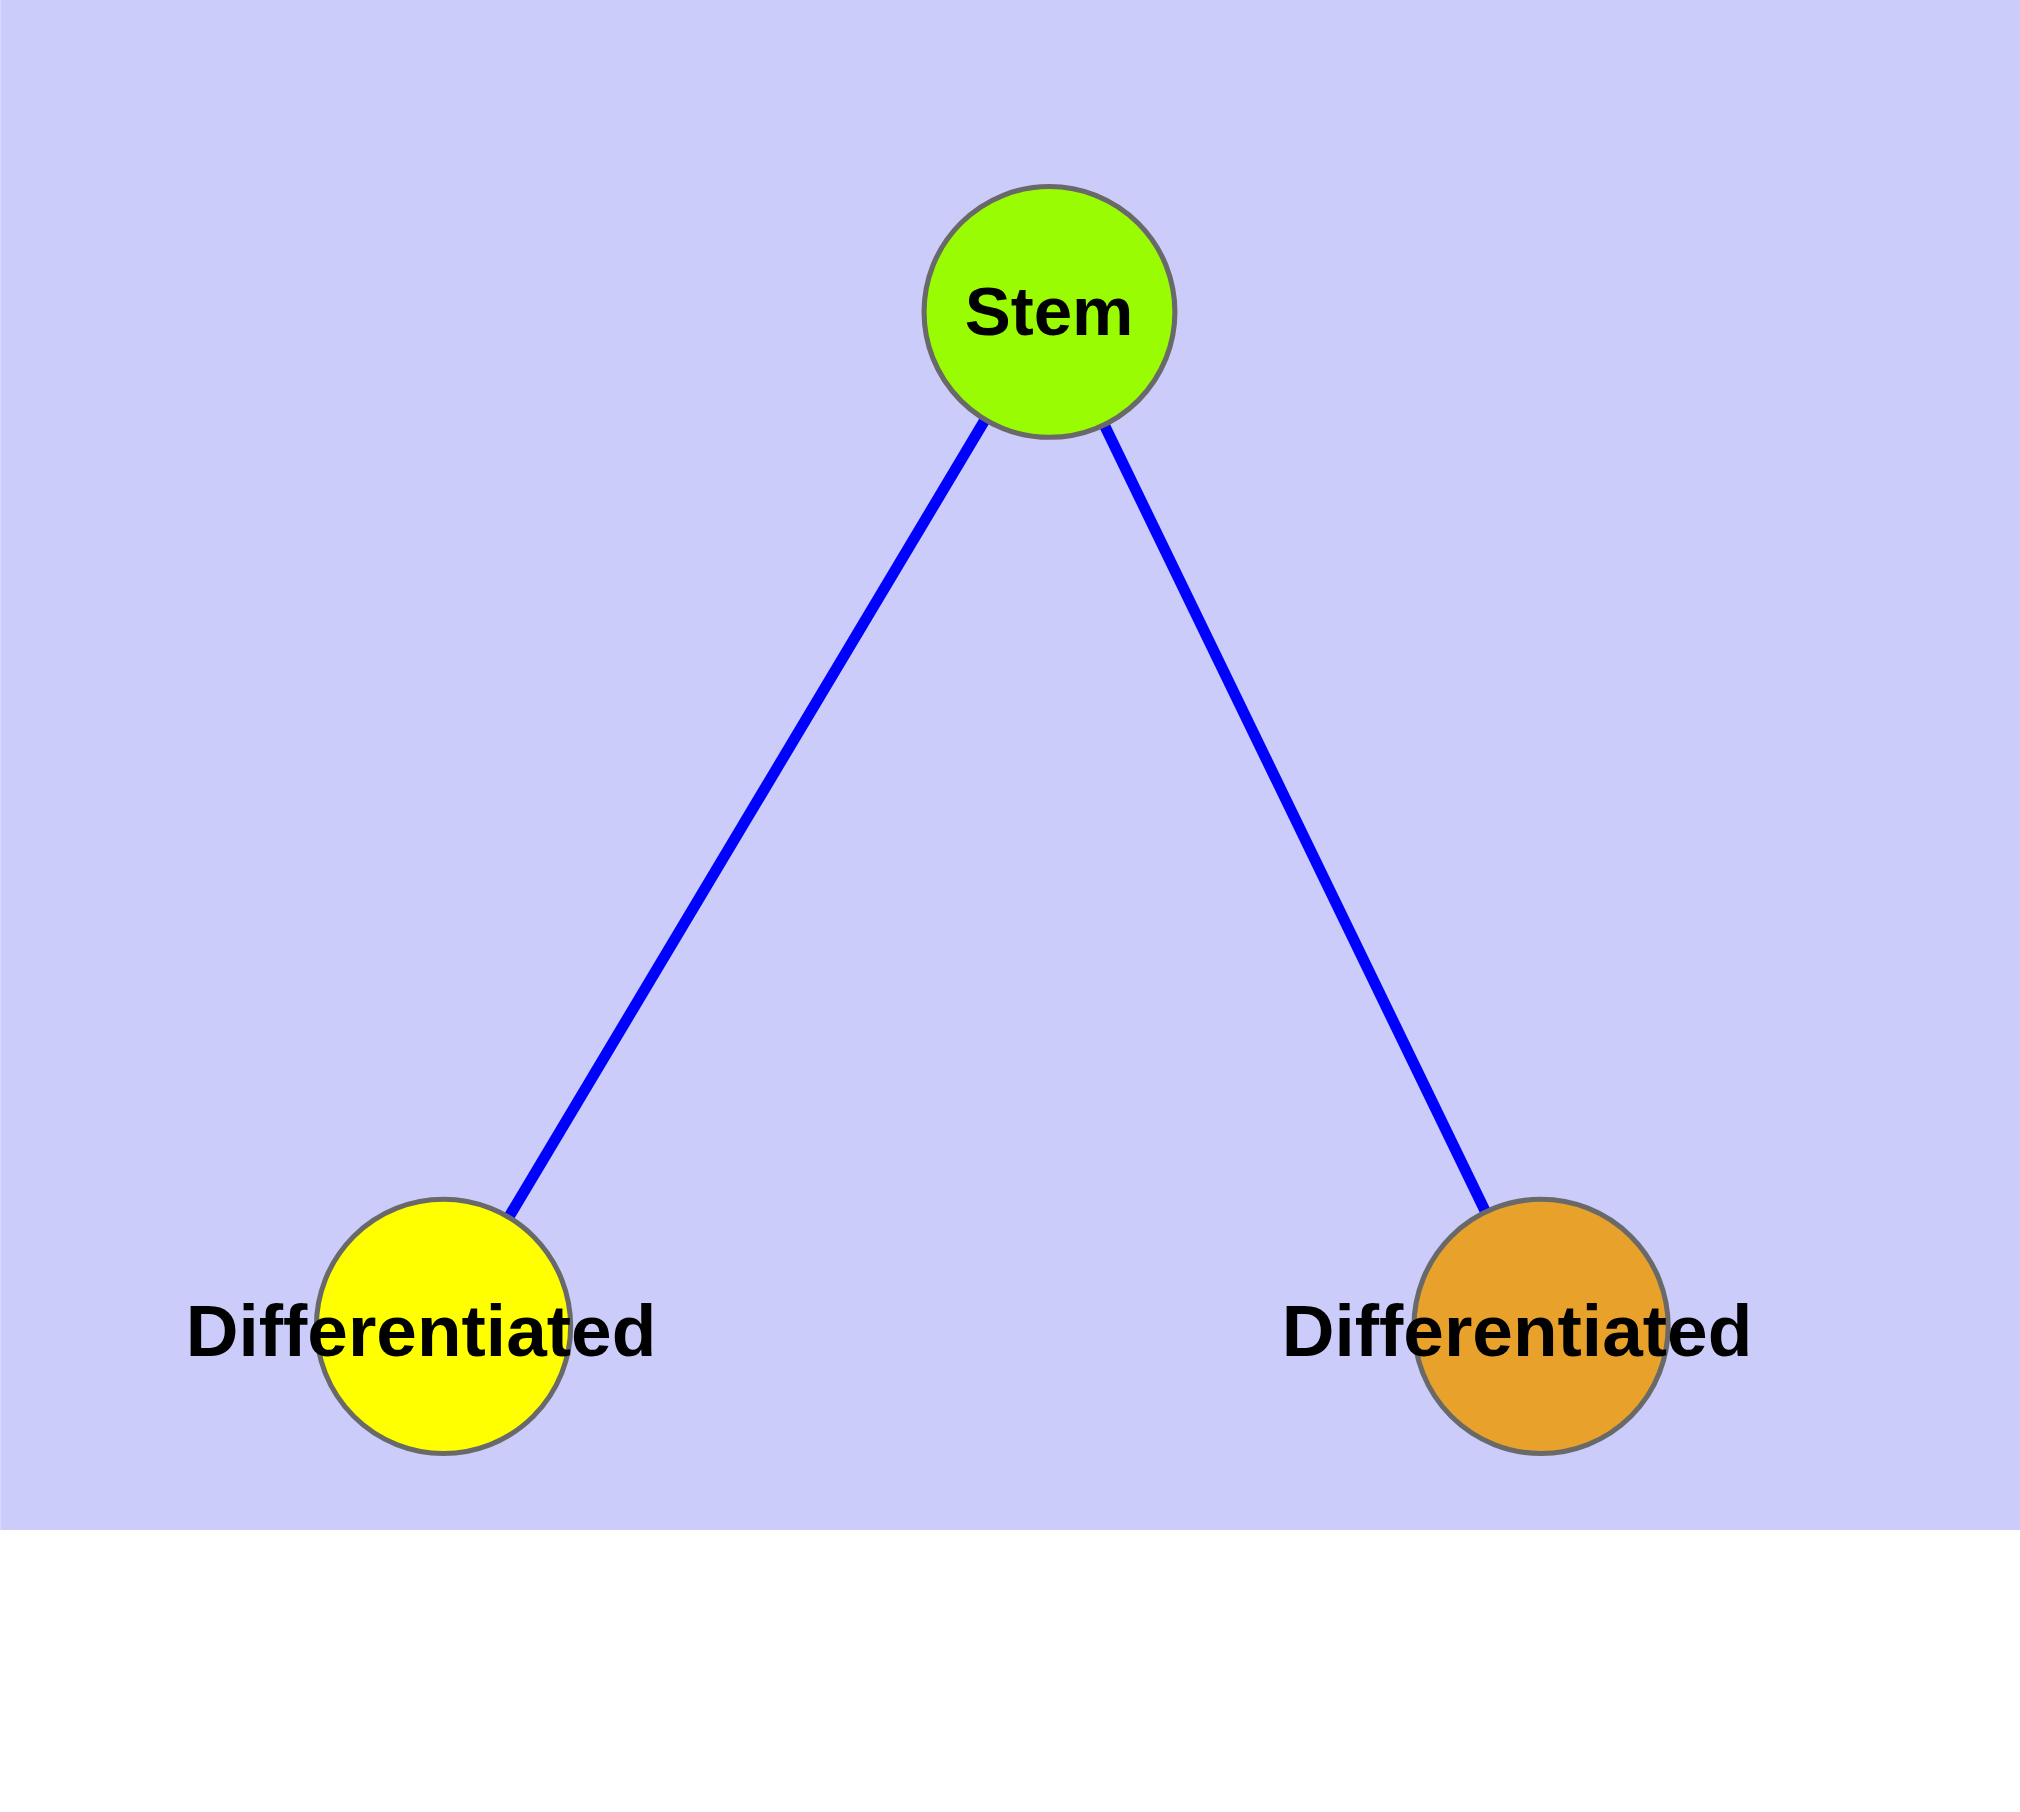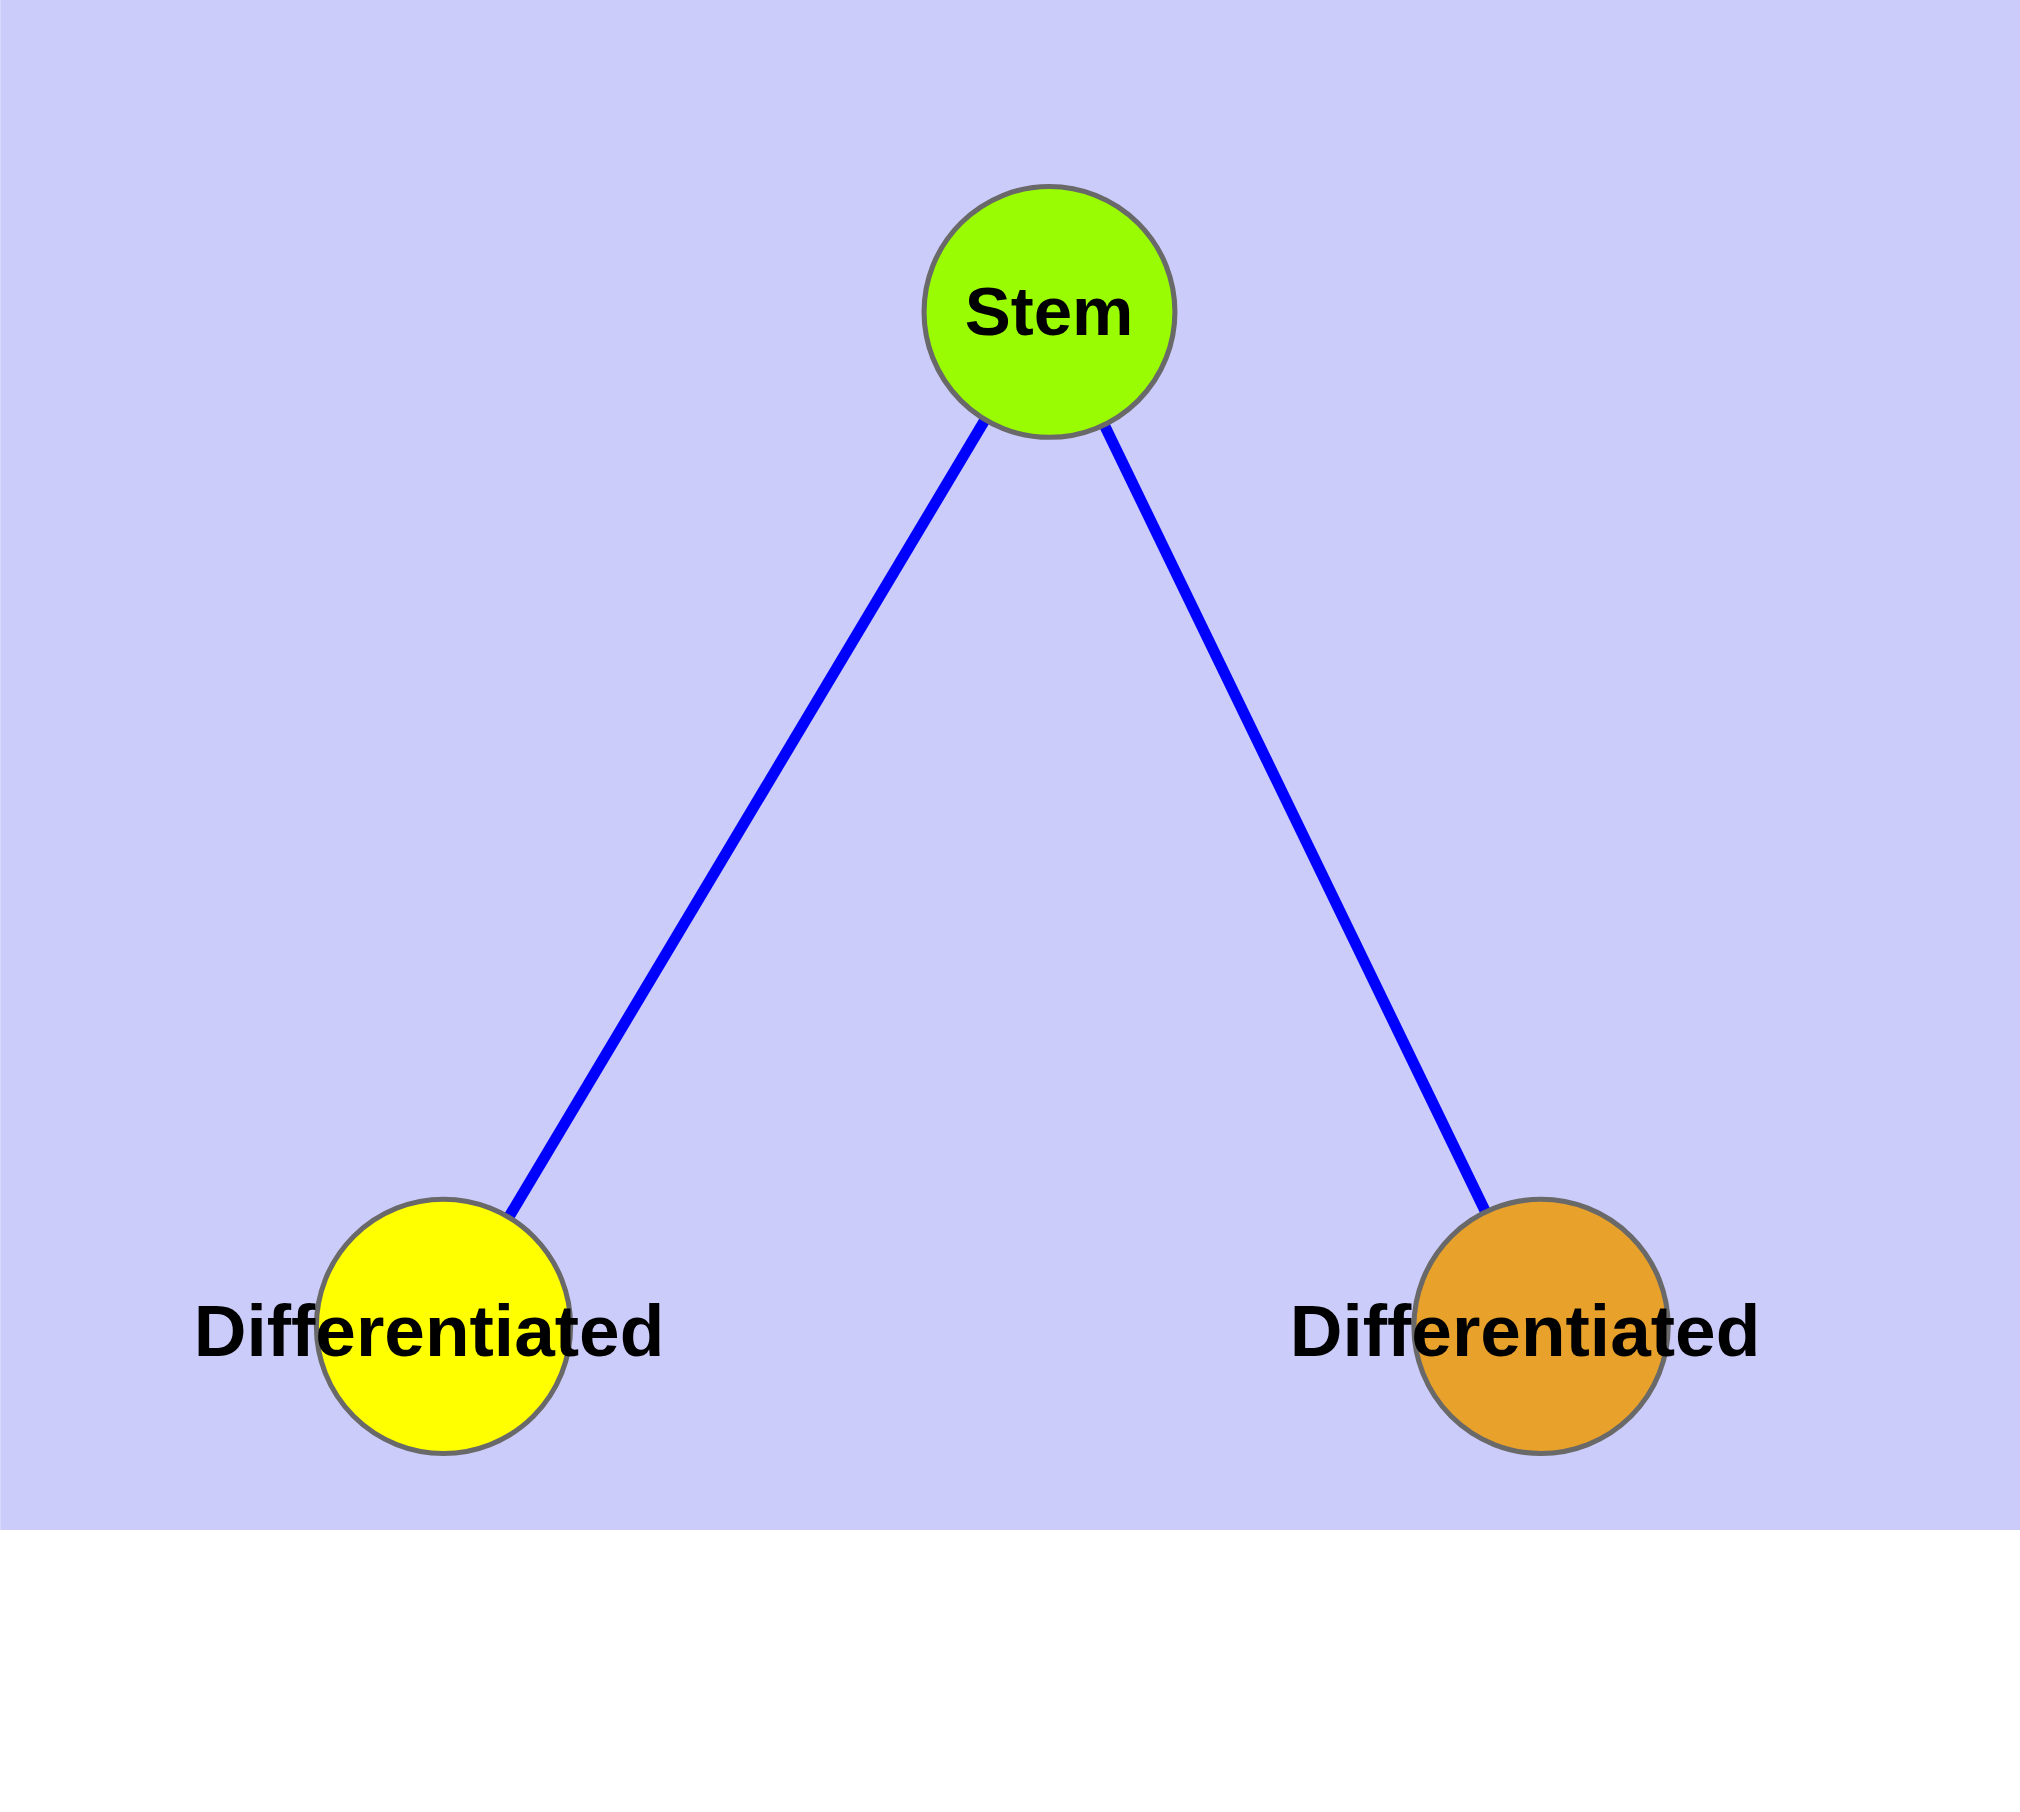--- a/index.html
+++ b/index.html
@@ -34,21 +34,20 @@
     white-space: pre;
     line-height: 1.08;
     pointer-events: none;
     transform: translate(-50%, -50%);
   }
   .label-stem {
     font-size: 69px;
   }
   .label-diff {
     font-size: 73px;
-    margin-left: 8px;
   }
 </style>
 </head>
 <body>
 
 <div id="graph-canvas" style="width: 2021px; height: 1530px; padding-left: 42px;">
   <svg id="graph-svg" viewBox="0 0 2384 2138" xmlns="http://www.w3.org/2000/svg" style="width: 2021px; height: 1812px;">
     <rect id="bg-rect" x="0" y="0" width="2384" height="2138" fill="#CCCCFA"></rect>
     <g id="edge-layer">
         <line x1="1238" y1="368" x2="523" y2="1565" stroke="#0000FF" stroke-width="13" stroke-linecap="butt"></line>

